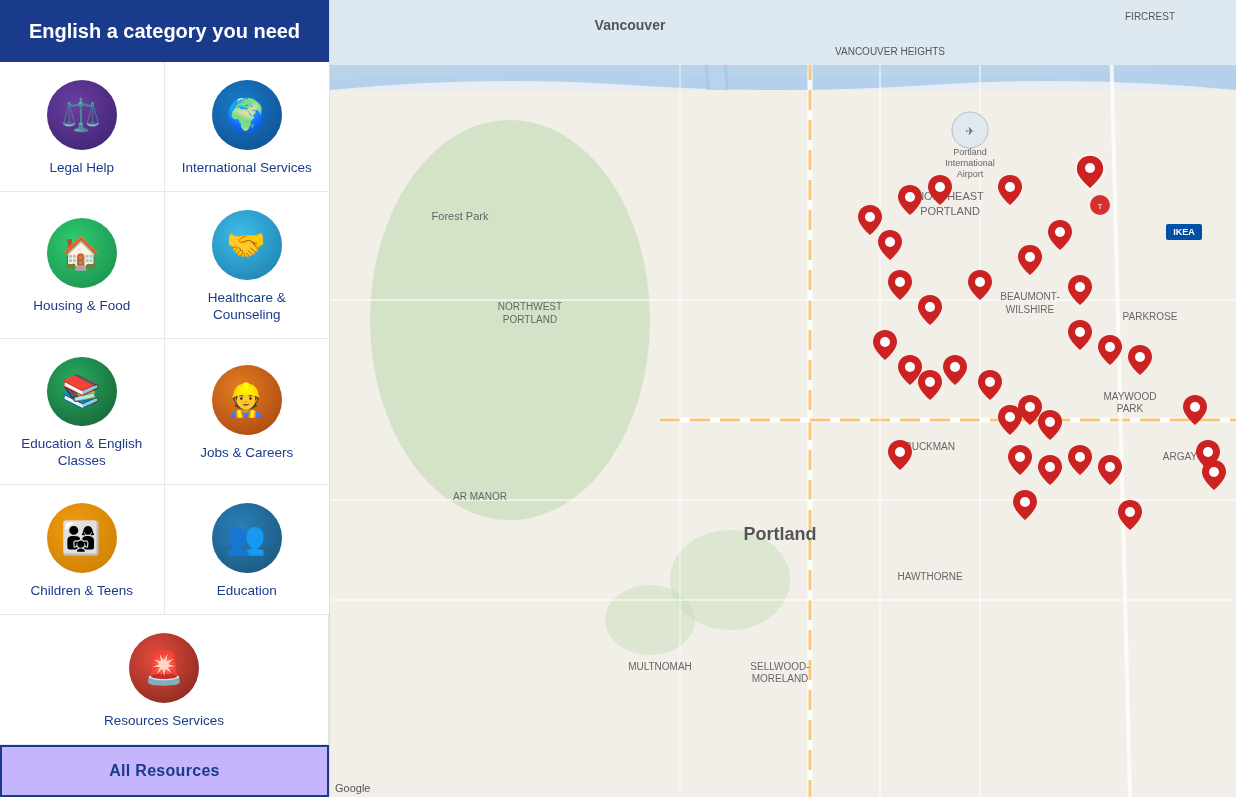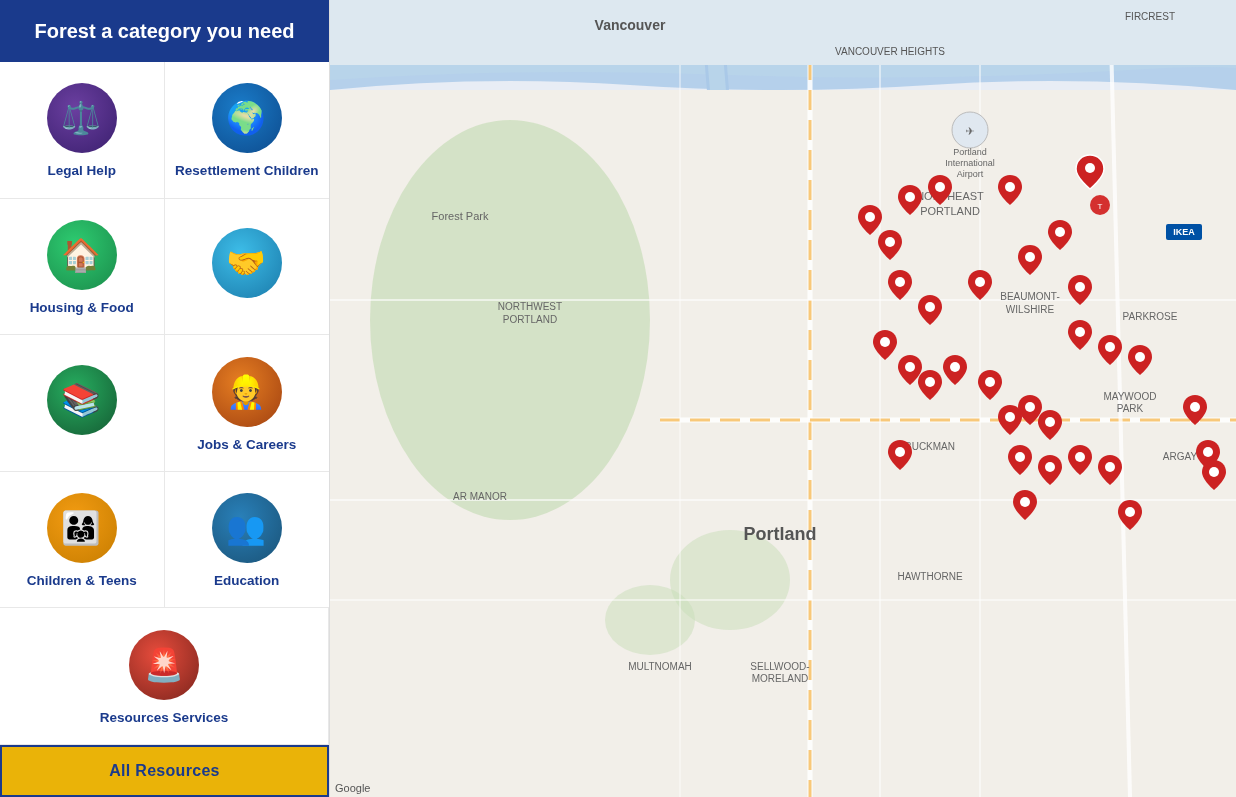--- a/index.html
+++ b/index.html
@@ -56,27 +56,27 @@
       margin-bottom: 10px;
       display: flex;
       align-items: center;
       justify-content: center;
       font-size: 34px;
       overflow: hidden;
     }
 
     .category-label {
       font-size: 13.5px;
-      font-weight: bold;
+      font-weight: normal;
       color: #1a3a8c;
       line-height: 1.25;
     }
 
     #all-resources-btn {
-      background: #eab308;
+      background: #c4b5fd;
       border: 2.5px solid #1a3a8c;
       color: #1a3a8c;
       font-size: 16px;
       font-weight: bold;
       padding: 15px;
       cursor: pointer;
       width: 100%;
       text-align: center;
       letter-spacing: 0.3px;
     }
@@ -103,42 +103,44 @@
     .icon-jobs { background: radial-gradient(circle at 40% 35%, #e67e22, #a04010); }
     .icon-children { background: radial-gradient(circle at 40% 35%, #f39c12, #c67c00); }
     .icon-community { background: radial-gradient(circle at 40% 35%, #2980b9, #1a5276); }
     .icon-emergency { background: radial-gradient(circle at 40% 35%, #e74c3c, #7b241c); }
   </style>
 </head>
 <body>
 
 <div id="sidebar">
   <div id="sidebar-header">
-    <span>Forest a category you need</span>
+    <span>English a category you need</span>
   </div>
 
   <div id="category-grid">
 
   <div class="category-item">
         <div class="category-icon icon-legal" style="font-size: 32px;">⚖️</div>
         <div class="category-label">Legal Help</div>
       </div>
       <div class="category-item">
         <div class="category-icon icon-resettlement" style="font-size: 32px;">🌍</div>
-        <div class="category-label">Resettlement Children</div>
+        <div class="category-label">International Services</div>
       </div>
       <div class="category-item">
         <div class="category-icon icon-housing" style="font-size: 32px;">🏠</div>
         <div class="category-label">Housing &amp; Food</div>
       </div>
       <div class="category-item">
         <div class="category-icon icon-healthcare" style="font-size: 32px;">🤝</div>
+        <div class="category-label">Healthcare &amp; Counseling</div>
       </div>
       <div class="category-item">
         <div class="category-icon icon-education" style="font-size: 32px;">📚</div>
+        <div class="category-label">Education &amp; English Classes</div>
       </div>
       <div class="category-item">
         <div class="category-icon icon-jobs" style="font-size: 32px;">👷</div>
         <div class="category-label">Jobs &amp; Careers</div>
       </div>
       <div class="category-item">
         <div class="category-icon icon-children" style="font-size: 32px;">👨‍👩‍👧</div>
         <div class="category-label">Children &amp; Teens</div>
       </div>
       <div class="category-item">

